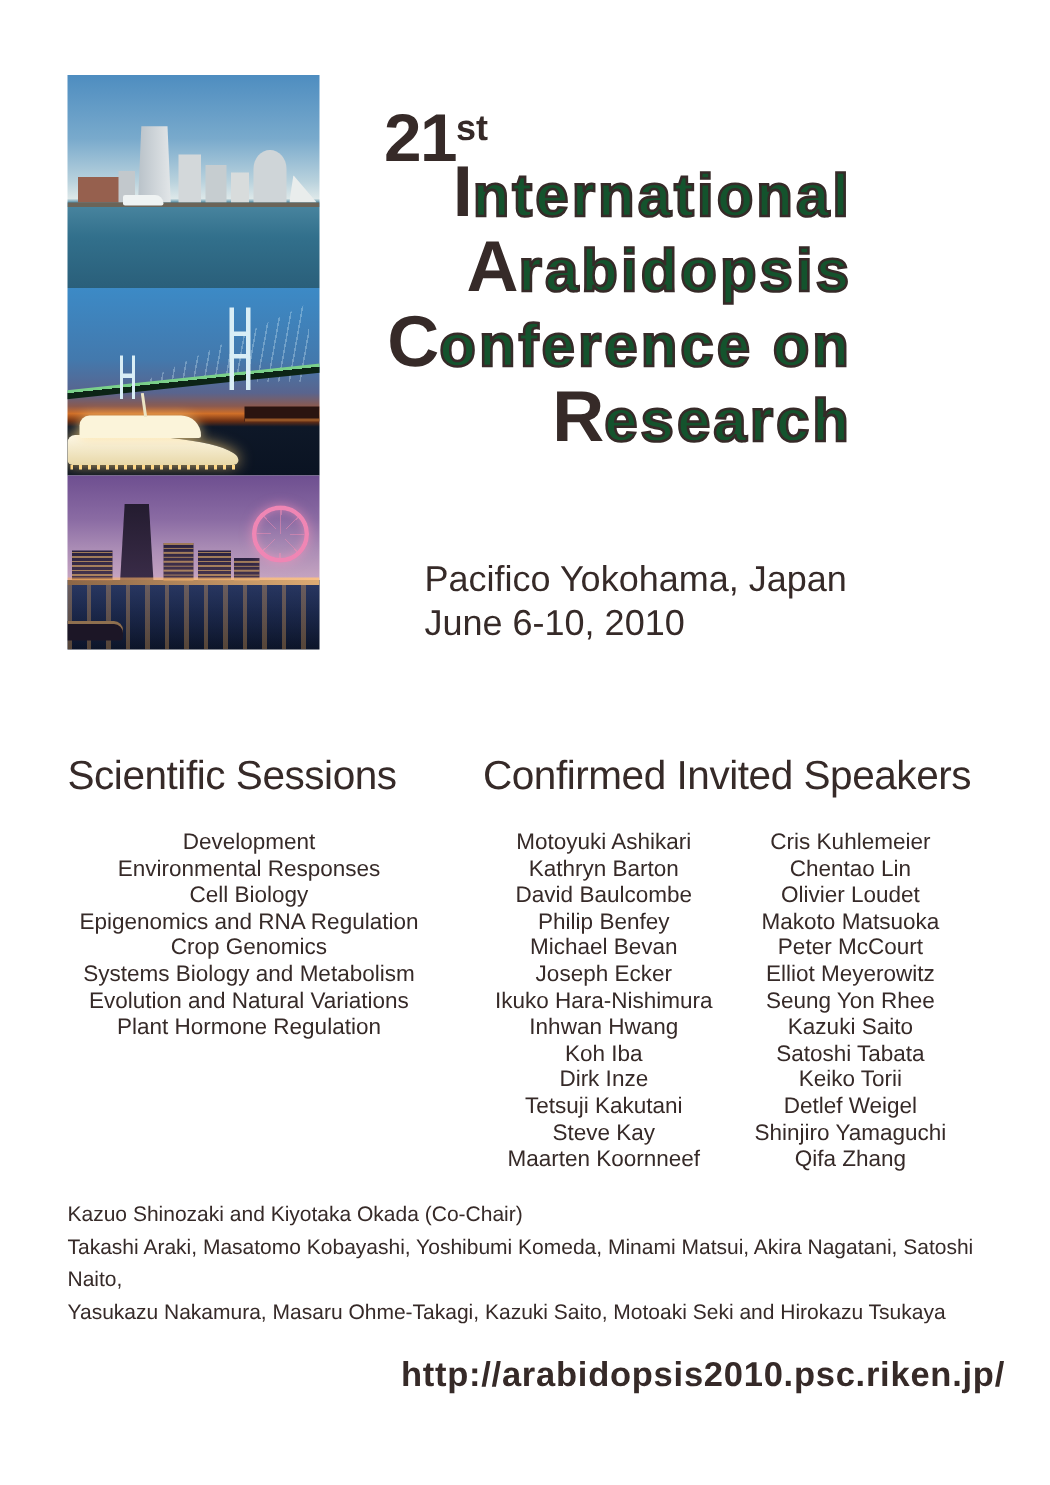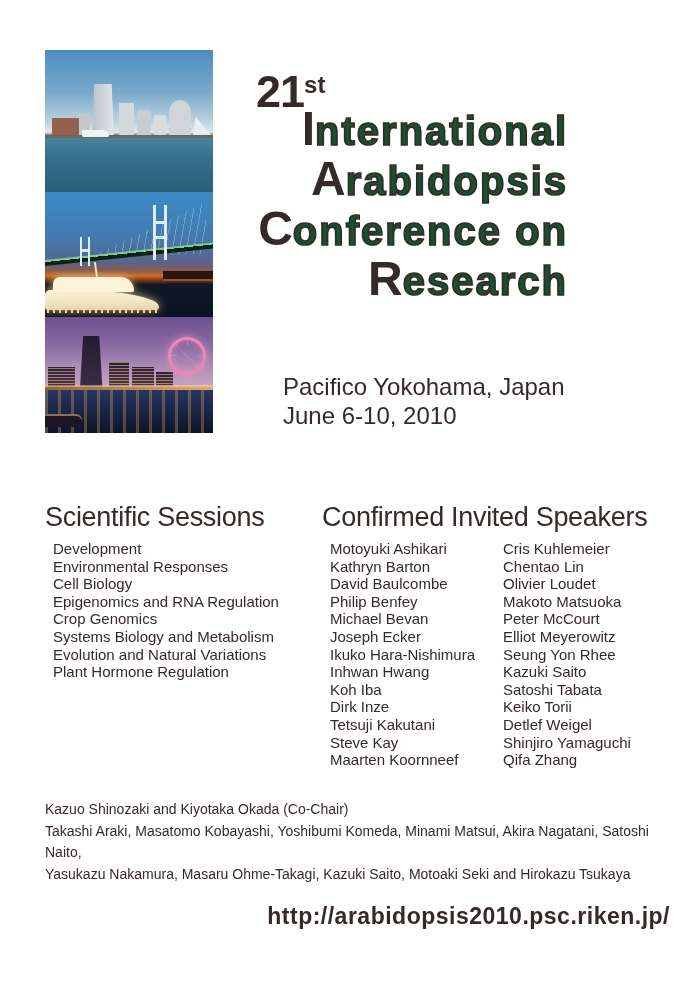--- a/index.html
+++ b/index.html
@@ -83,21 +83,21 @@
       -1.5px 1.5px 0 #362a28,1.5px 1.5px 0 #362a28,-1.5px 0 0 #362a28,1.5px 0 0 #362a28,
       0 -1.5px 0 #362a28,0 1.5px 0 #362a28; }
   }
 
   
   .venue { position:absolute; left:258px; top:372px; font-weight:normal; font-size:24px; line-height:29px;margin-left:25px; }
 
   
   .section-heading { font-size:27px; font-weight:400; letter-spacing:-0.3px; }
   .sessions { position:absolute; left:45px; top:502px; }
-  .sessions ul, .speakers ul { list-style:none; margin-top:7px; }
+  .sessions ul, .speakers ul { list-style:none; margin-top:20px;text-align:center; }
   .sessions ul { padding-left:8px; }
   .sessions li, .speakers li { font-size:15px; line-height:17.6px; }
   .speakers { position:absolute; left:322px; top:502px; width:350px; }
   .speaker-cols { position:relative; }
   .speaker-col1 { position:absolute; left:8px; top:0; }
   .speaker-col2 { position:absolute; left:181px; top:0; }
 
   
   .committee { position:absolute; left:45px; top:799px; width:635px; }
   .committee h3 { font-size:20px; font-weight:400; letter-spacing:-0.2px; }

